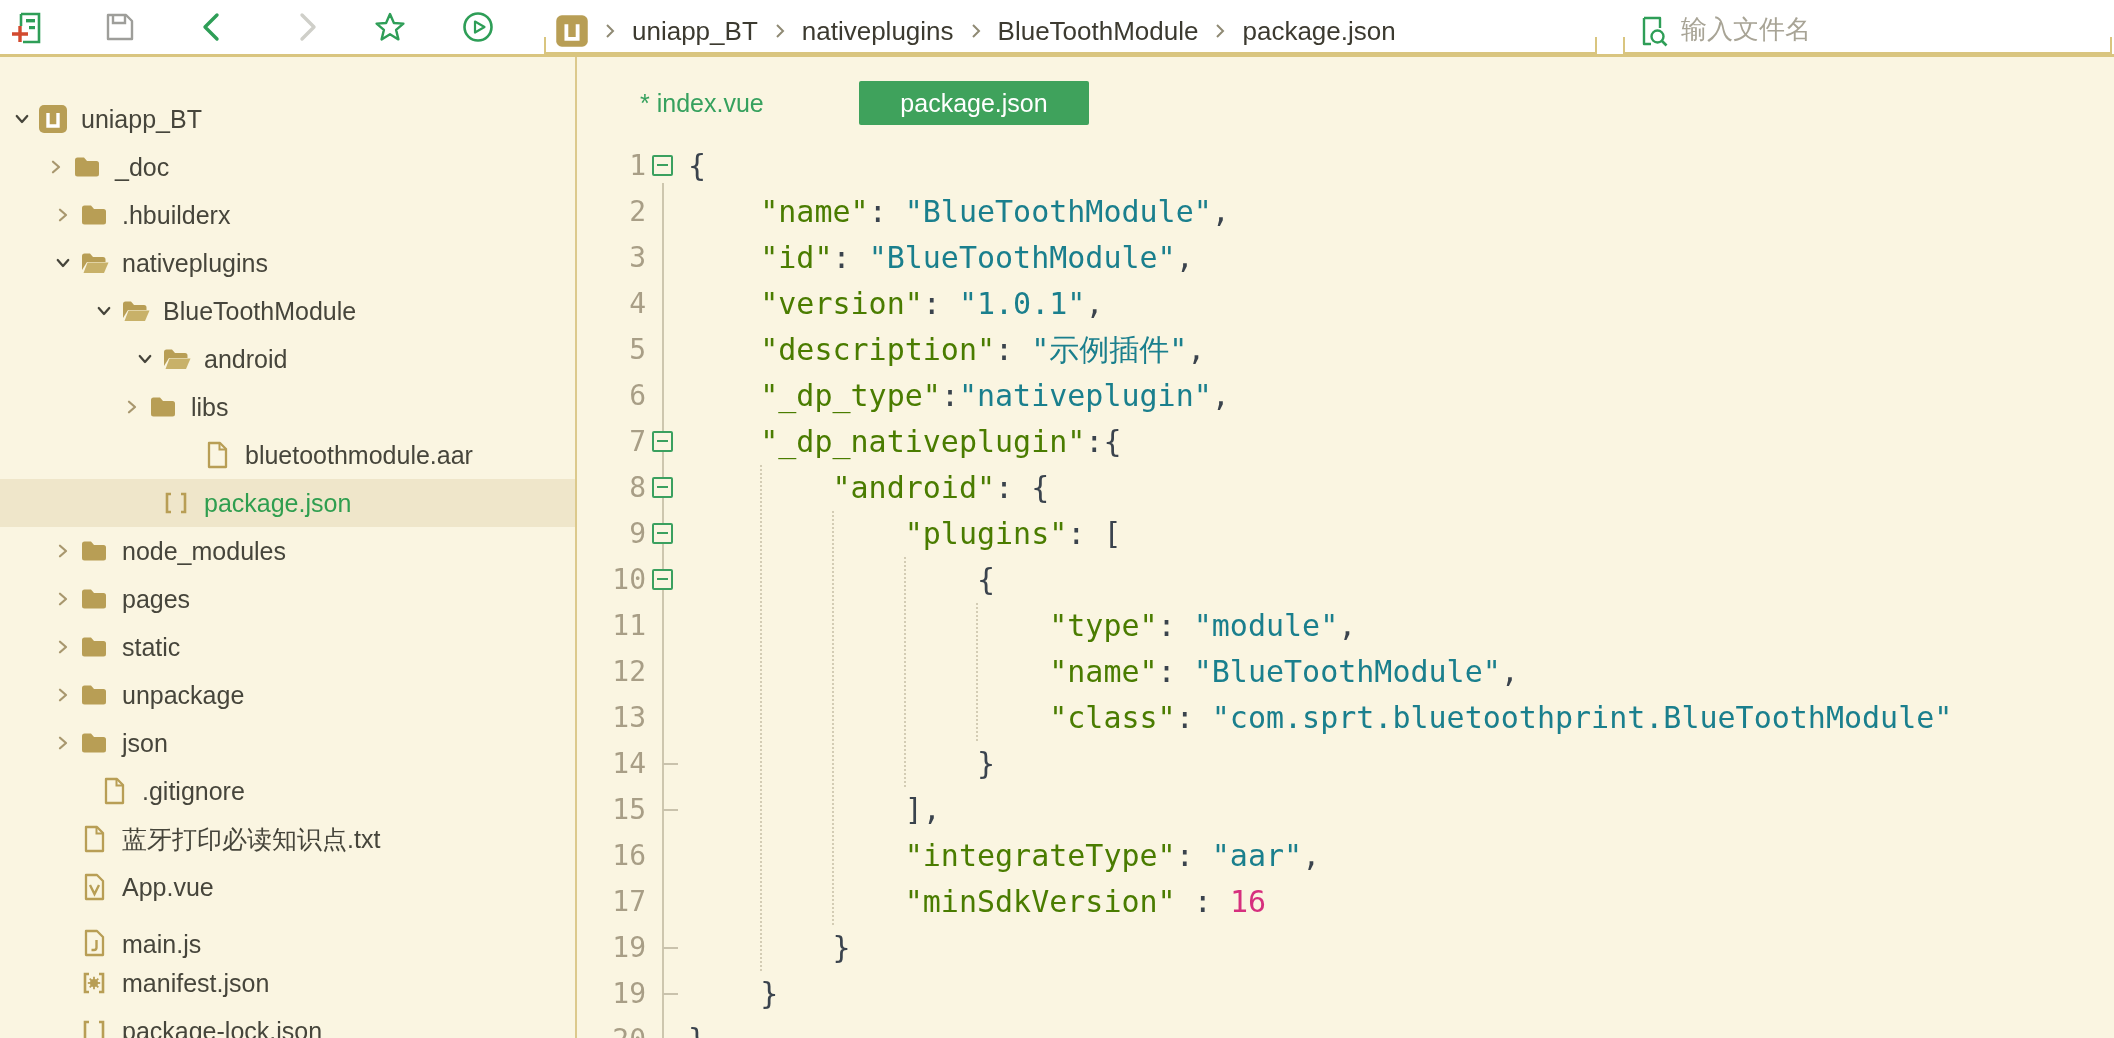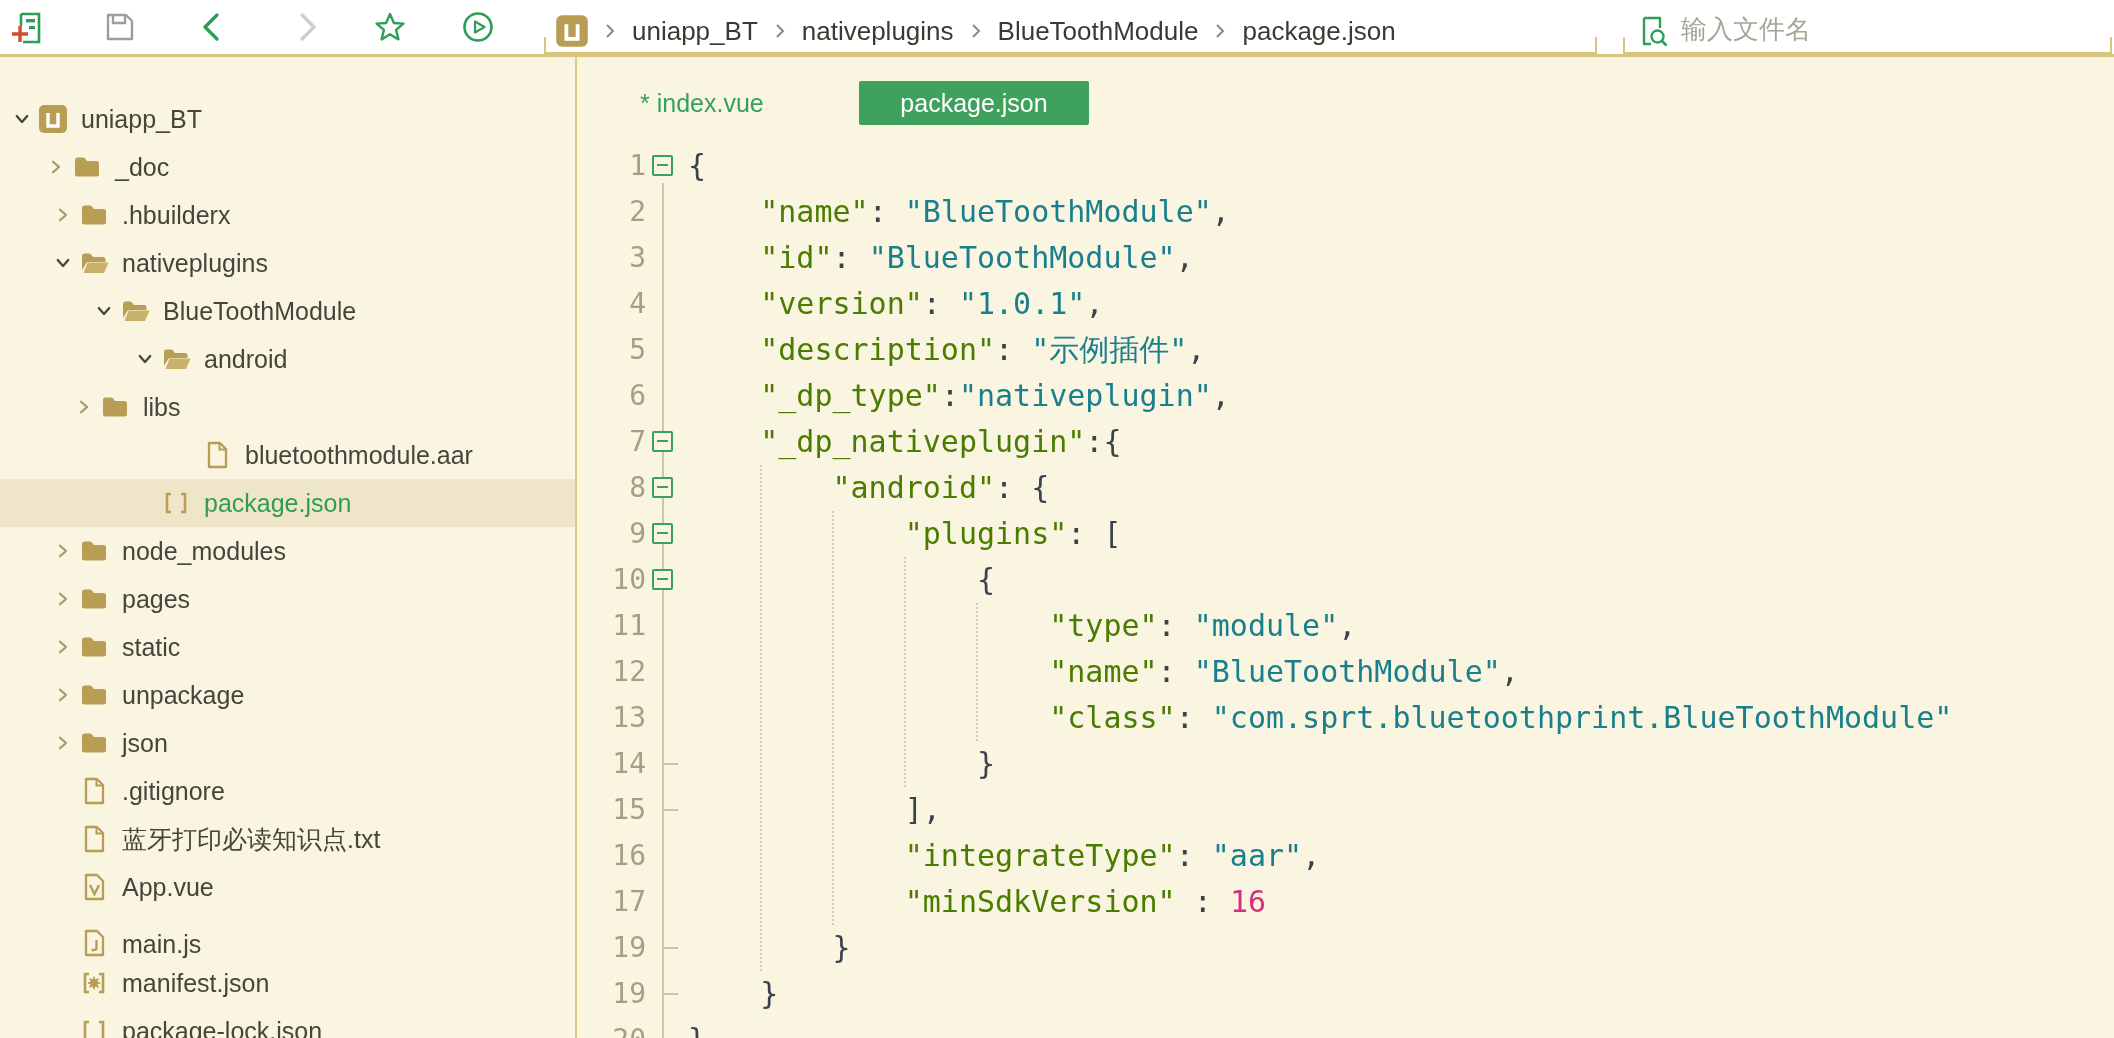--- a/index.html
+++ b/index.html
@@ -267,21 +267,21 @@
           </svg>
         </span>
         <span class="cell-icon">
           <svg viewBox="0 0 32 32" xmlns="http://www.w3.org/2000/svg">
             <path d="M4 9 q0-2.5 2.5-2.5 H12 l3 3.5 h10 q2.5 0 2.5 2.5 v2.5 H9 L4 23 Z" fill="#b89e55"></path>
             <path d="M9.5 15.5 H30.5 L26 26 H5.5 Z" fill="#c8b169"></path>
           </svg>
         </span>
         <span class="tree-label">android</span>
       </div>
-      <div class="tree-row" style="padding-left: 72px;">
+      <div class="tree-row" style="padding-left: 120px;">
         <span class="cell-chevron">
           <svg viewBox="0 0 32 32" xmlns="http://www.w3.org/2000/svg">
             <polyline points="12,9 20,16 12,23" fill="none" stroke="#a8976e" stroke-width="3" stroke-linecap="round" stroke-linejoin="round"></polyline>
           </svg>
         </span>
         <span class="cell-icon">
           <svg viewBox="0 0 32 32" xmlns="http://www.w3.org/2000/svg">
             <path d="M4 9 q0-2.5 2.5-2.5 H13 l3 3.5 h9.5 q2.5 0 2.5 2.5 V23 q0 2.5 -2.5 2.5 H6.5 Q4 25.5 4 23 Z" fill="#b89e55"></path>
           </svg>
         </span>
@@ -364,21 +364,21 @@
             <polyline points="12,9 20,16 12,23" fill="none" stroke="#a8976e" stroke-width="3" stroke-linecap="round" stroke-linejoin="round"></polyline>
           </svg>
         </span>
         <span class="cell-icon">
           <svg viewBox="0 0 32 32" xmlns="http://www.w3.org/2000/svg">
             <path d="M4 9 q0-2.5 2.5-2.5 H13 l3 3.5 h9.5 q2.5 0 2.5 2.5 V23 q0 2.5 -2.5 2.5 H6.5 Q4 25.5 4 23 Z" fill="#b89e55"></path>
           </svg>
         </span>
         <span class="tree-label">json</span>
       </div>
-      <div class="tree-row" style="padding-left: 51px;">
+      <div class="tree-row" style="padding-left: 71px;">
         <span class="cell-chevron"></span>
         <span class="cell-icon">
           <svg viewBox="0 0 32 32" xmlns="http://www.w3.org/2000/svg">
             <path d="M8 4 H19 L25 10 V28 H8 Z" fill="none" stroke="#b89e55" stroke-width="2.3" stroke-linejoin="round"></path>
             <path d="M18.5 4.5 V10.5 H24.5" fill="none" stroke="#b89e55" stroke-width="2"></path>
           </svg>
         </span>
         <span class="tree-label">.gitignore</span>
       </div>
       <div class="tree-row" style="padding-left: 51px;">

